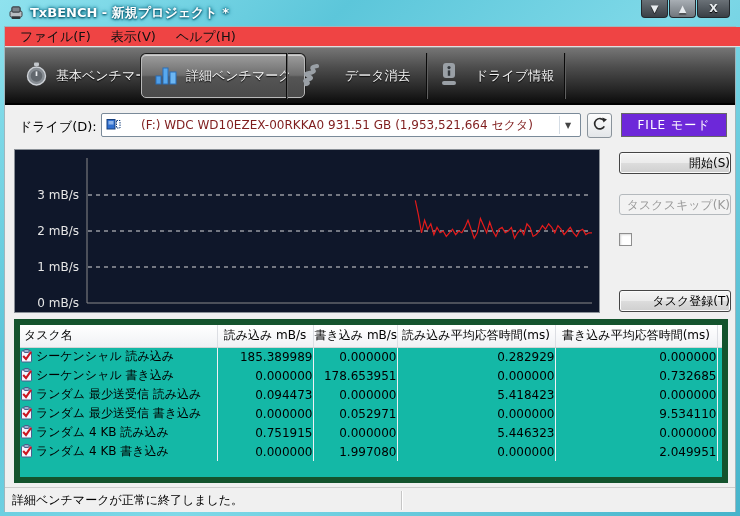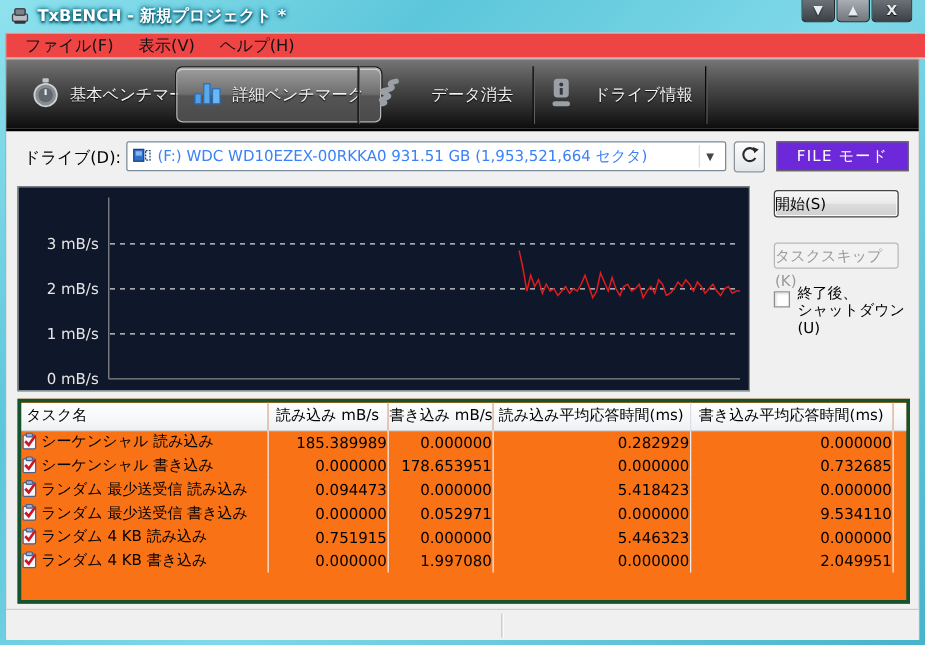--- a/index.html
+++ b/index.html
@@ -32,43 +32,43 @@
   .tb-sep{position:absolute;top:5px;width:1px;height:46px;background:#0a0a0a;box-shadow:1px 0 0 #5f5f5f;}
   .tb-item{position:absolute;display:flex;align-items:center;gap:8px;color:#f2f2f2;font-size:13px;
     text-shadow:0 1px 1px #000;height:44px;top:6px;}
   .tb-item.selected{background:linear-gradient(180deg,#9d9d9d 0%,#6e6e6e 48%,#555 52%,#4a4a4a 100%);
     border:1px solid #b9b9b9;border-radius:5px;box-shadow:0 0 0 1px #1a1a1a,inset 0 1px 0 #cfcfcf;
     padding:0 12px;}
   
   .drive-label{position:absolute;left:14px;top:88px;height:24px;line-height:24px;font-size:13px;color:#000;}
   .combo{position:absolute;left:96px;top:86px;width:480px;height:24px;background:#fff;
     border:1px solid #7a8a99;border-radius:2px;display:flex;align-items:center;padding:0 4px;}
-  .combo-text{font-size:12px;color:#3b82f6;margin-left:5px;white-space:nowrap;overflow:hidden;flex:1;}
+  .combo-text{font-size:12px;color:#7f1d1d;margin-left:20px;white-space:nowrap;overflow:hidden;flex:1;}
   .combo-arrow{width:17px;height:18px;display:flex;align-items:center;justify-content:center;
     font-size:8px;color:#444;border-left:1px solid #d5dde5;}
   .sq-btn{position:absolute;left:582px;top:86px;width:25px;height:25px;background:linear-gradient(#fdfdfd,#e3e6e9);
     border:1px solid #8a939b;border-radius:3px;display:flex;align-items:center;justify-content:center;}
   .file-mode{position:absolute;left:616px;top:86px;width:106px;height:24px;background:#6d28d9;
     border:1px solid #666;color:#fff;font-size:12px;text-align:center;line-height:22px;letter-spacing:1px;}
   
   .graph{position:absolute;left:9px;top:122px;width:586px;height:164px;background:#0f172a;
     border:1px solid #8a9097;}
   .ylab{position:absolute;width:58px;text-align:right;font-size:12px;color:#e6e6e6;height:15px;line-height:15px;}
   
-  .btn{position:absolute;left:614px;width:100px;height:22px;font-size:12px;color:#000;text-align:left;
+  .btn{position:absolute;left:614px;width:112px;height:22px;font-size:12px;color:#000;text-align:right;
     background:linear-gradient(180deg,#f4f4f4 0%,#ebebeb 48%,#dcdcdc 52%,#cfcfcf 100%);
     border:1px solid #454545;border-radius:3px;line-height:20px;box-shadow:inset 0 0 0 1px #fbfbfb;}
   .btn.disabled{border-color:#b4b9bd;color:#9a9a9a;background:#f2f2f2;box-shadow:none;margin-top:12px;}
   .chk-row{position:absolute;left:612px;top:200px;width:118px;}
   .chk-box{position:absolute;left:2px;top:6px;width:13px;height:13px;background:#fff;
     border:1px solid #8e8e8e;box-shadow:inset 1px 1px 2px #d8d8d8;}
   .chk-label{margin-left:21px;font-size:12px;line-height:14px;color:#000;}
   
-  .tablewrap{position:absolute;left:9px;top:292px;width:714px;height:164px;background:#f97316;
-    border:3px solid #14532d;overflow:hidden;}
+  .tablewrap{position:absolute;left:9px;top:292px;width:714px;height:164px;background:#14b8a6;
+    border:6px solid #14532d;overflow:hidden;}
   table.tasks{border-collapse:collapse;table-layout:fixed;width:712px;font-size:12px;color:#000;}
   table.tasks th{height:22px;font-weight:normal;background:linear-gradient(#ffffff,#f6f7f9 60%,#f0f1f4);
     border-bottom:1px solid #d5d5d5;border-right:1px solid #dcdee3;text-align:center;
     overflow:hidden;white-space:nowrap;}
   table.tasks th.cname{text-align:left;padding-left:4px;}
   table.tasks td{height:19px;padding:0;border-right:1px solid #f0f0f4;white-space:nowrap;overflow:hidden;}
   td.cname{padding-left:3px;}
   td.cname .clip{display:inline-block;vertical-align:-3px;margin-right:3px;}
   td.cnum{text-align:right;padding-right:9px;}
   
@@ -188,25 +188,22 @@
       <div class="ylab" style="left:6px;top:38px;">3 mB/s</div>
       <div class="ylab" style="left:6px;top:74px;">2 mB/s</div>
       <div class="ylab" style="left:6px;top:110px;">1 mB/s</div>
       <div class="ylab" style="left:6px;top:146px;">0 mB/s</div>
     </div>
 
     <div class="btn" style="top:125px;">開始(S)</div>
     <div class="btn disabled" style="top:155px;height:21px;">タスクスキップ(K)</div>
     <div class="chk-row">
       <div class="chk-box"></div>
-      <div class="chk-label">
-        <div>終了後、</div>
-        <div>シャットダウン(U)</div>
-      </div>
-    </div>
+    </div>
+    <div class="btn" style="top:263px;">タスク登録(T)</div>
 
     <div class="tablewrap">
       <table class="tasks">
         <colgroup>
           <col style="width:197px">
             <col style="width:96px">
             <col style="width:84px">
           <col style="width:158px">
             <col style="width:162px">
             <col style="width:15px">
@@ -292,17 +289,18 @@
               <td class="cnum">1.997080</td>
               <td class="cnum">0.000000</td>
               <td class="cnum">2.049951</td>
               <td></td>
             </tr>
           </tbody>
       </table>
     </div>
 
     <div class="statusbar">
+      <span class="status-text">詳細ベンチマークが正常に終了しました。</span>
       <div class="status-sep"></div>
     </div>
 
   </div>
 </div>
 
 </body></html>

